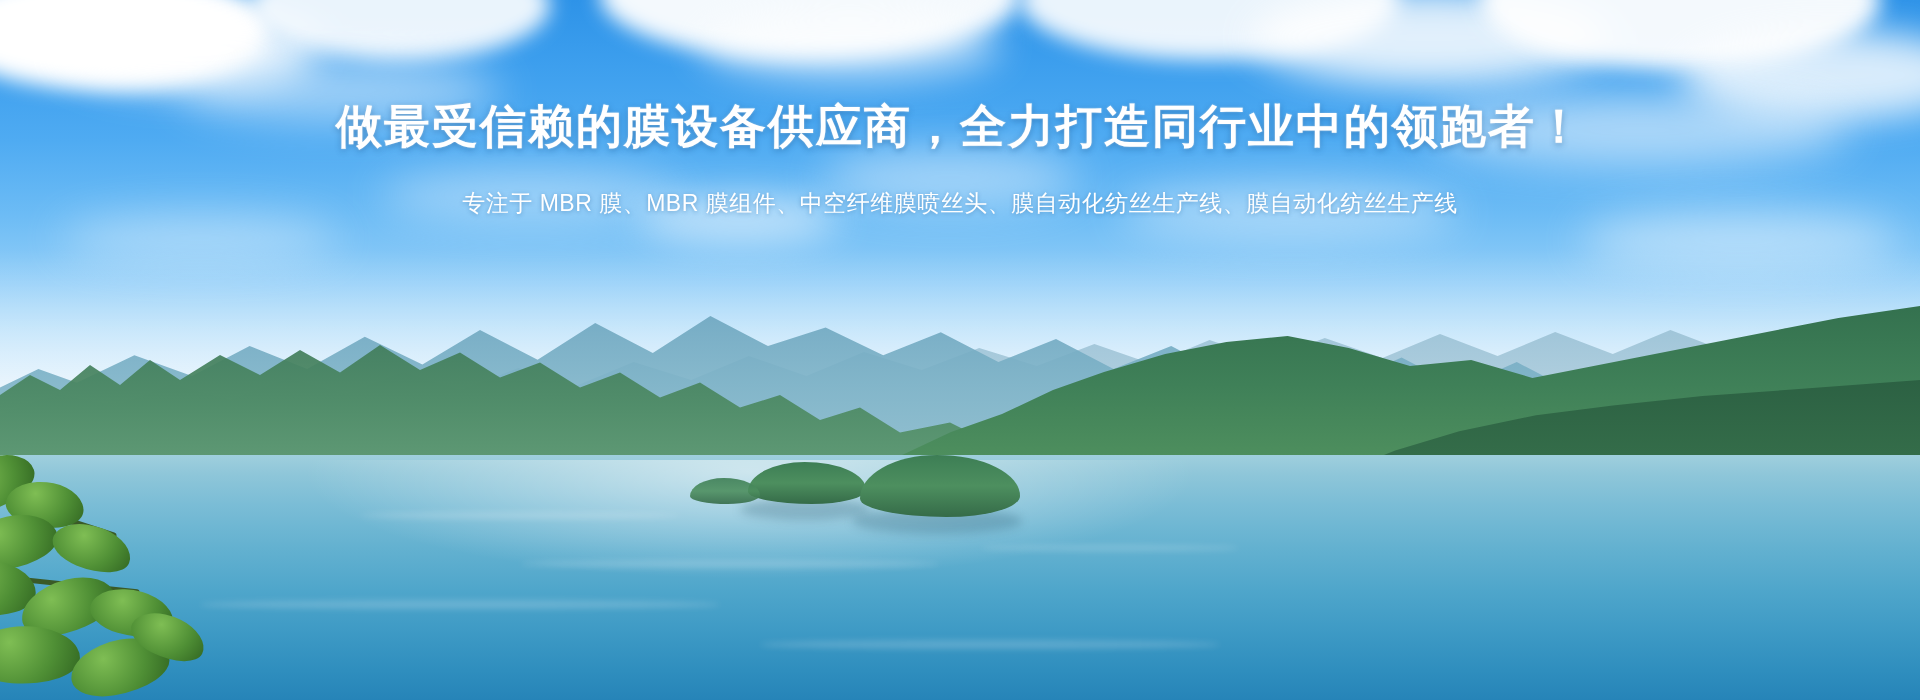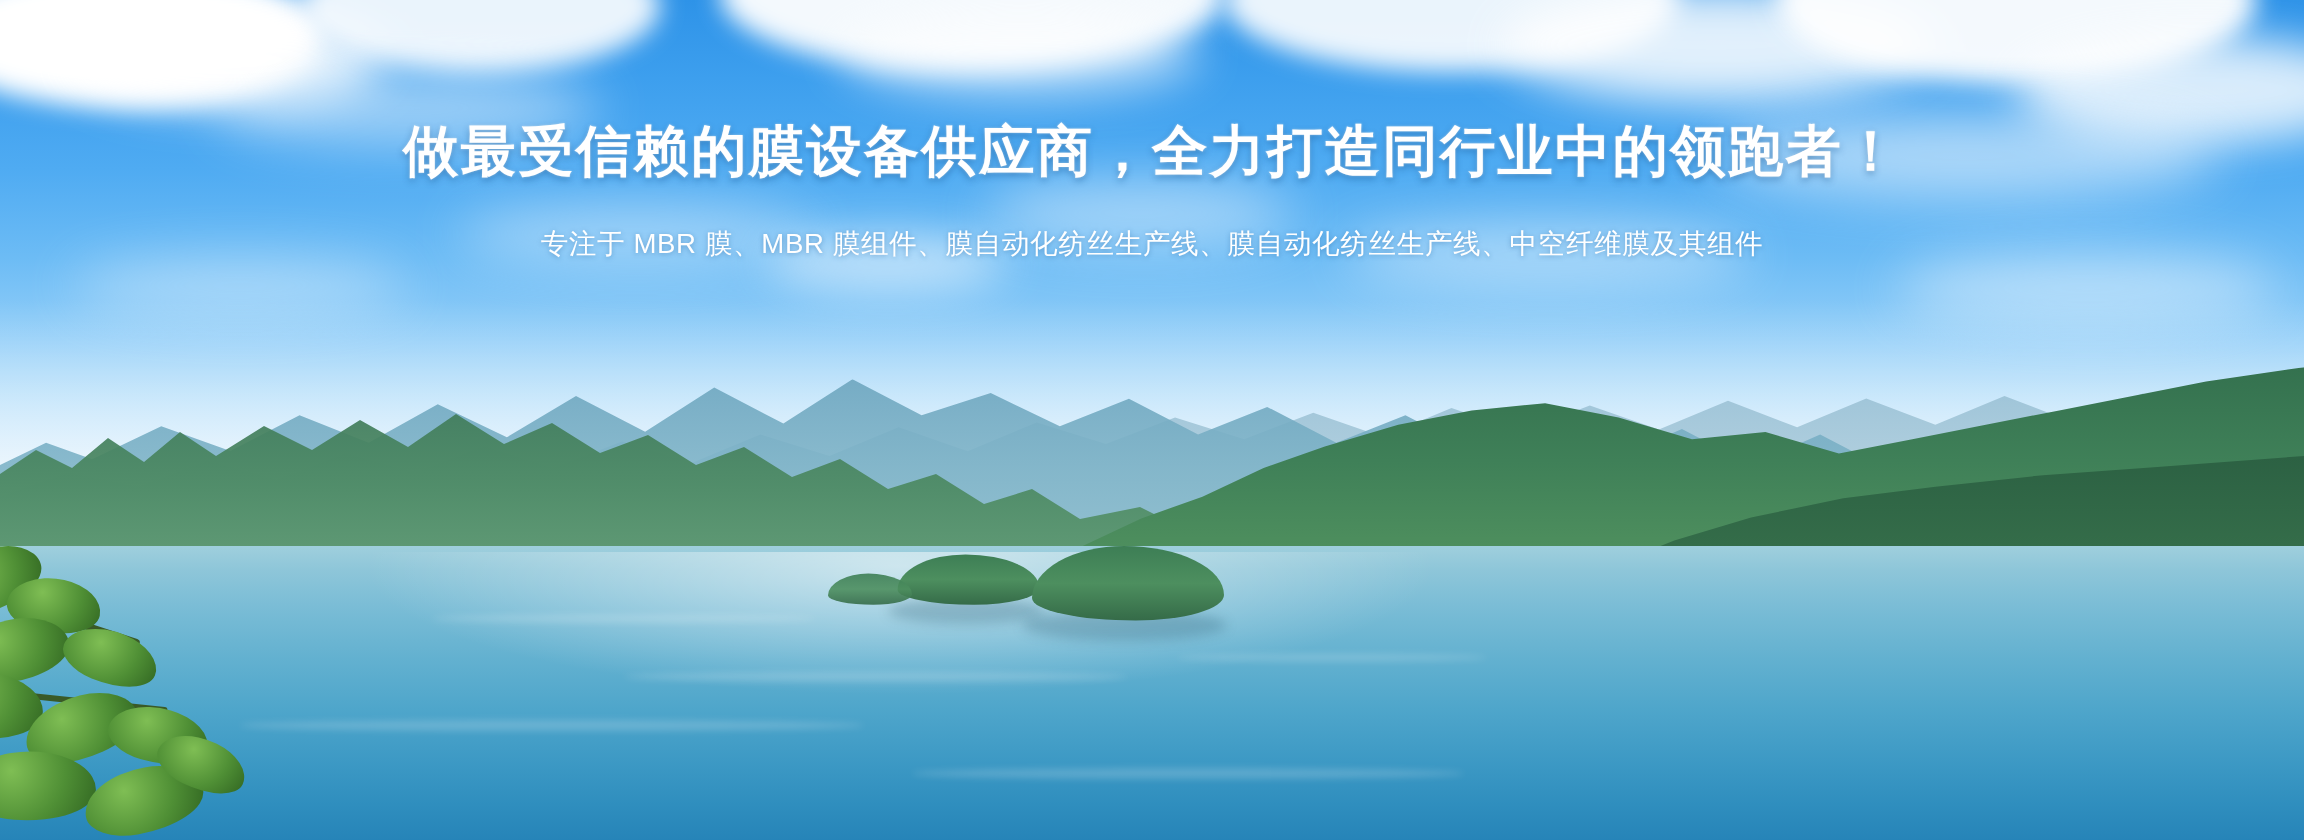--- a/index.html
+++ b/index.html
@@ -255,16 +255,16 @@
     <div class="leaf" style="left:-24px; top:120px; width:100px;height:56px; transform:rotate(8deg);"></div>
     <div class="leaf" style="left:60px;  top:140px; width:96px; height:52px; transform:rotate(-14deg);"></div>
     <div class="leaf" style="left:130px; top:150px; width:84px; height:46px; transform:rotate(16deg);"></div>
     <div class="leaf" style="left:10px;  top:186px; width:110px;height:58px; transform:rotate(4deg);"></div>
     <div class="leaf" style="left:110px; top:200px; width:100px;height:54px; transform:rotate(-10deg);"></div>
     <div class="leaf" style="left:170px; top:176px; width:76px; height:42px; transform:rotate(26deg);"></div>
   </div>
 
   <div class="textblock">
     <div class="headline">做最受信赖的膜设备供应商，全力打造同行业中的领跑者！</div>
-    <div class="subtitle">专注于 MBR 膜、MBR 膜组件、膜自动化纺丝生产线、膜自动化纺丝生产线、中空纤维膜及其组件</div>
+    <div class="subtitle">专注于 MBR 膜、MBR 膜组件、中空纤维膜喷丝头、膜自动化纺丝生产线、膜自动化纺丝生产线</div>
   </div>
 
 </div>
 
 </body></html>

